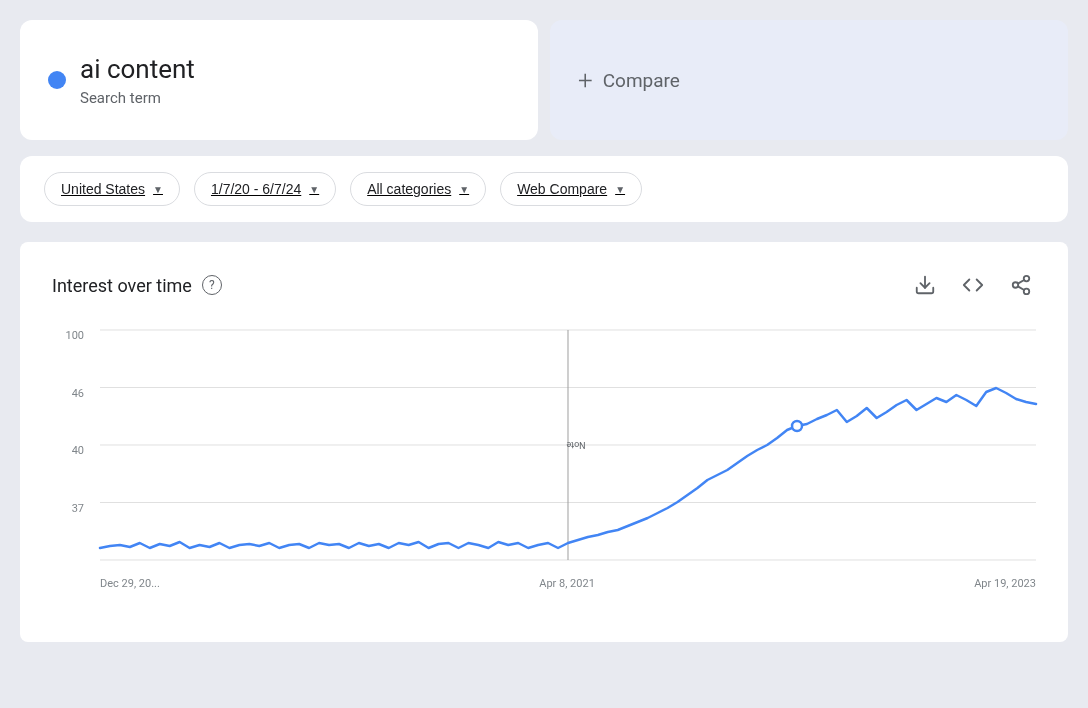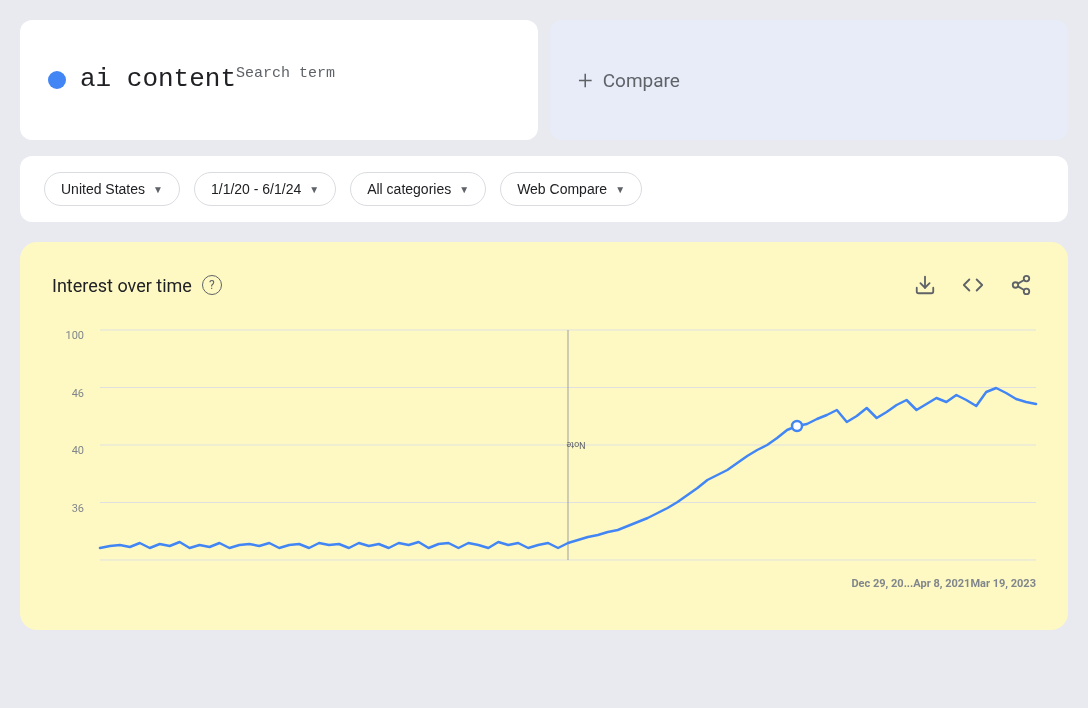--- a/index.html
+++ b/index.html
@@ -31,22 +31,21 @@
     .search-dot {
       width: 18px;
       height: 18px;
       background: #4285f4;
       border-radius: 50%;
       flex-shrink: 0;
     }
 
     .search-term-text {
       display: flex;
-      flex-direction: row;
-      font-family: Liberation Mono, monospace;
+      flex-direction: column;
     }
 
     .search-term-title {
       font-size: 26px;
       font-weight: 400;
       color: #202124;
       line-height: 1.3;
     }
 
     .search-term-sub {
@@ -81,20 +80,21 @@
     }
 
     .filters-bar {
       background: #fff;
       border-radius: 12px;
       padding: 16px 24px;
       display: flex;
       gap: 14px;
       align-items: center;
       margin-bottom: 20px;
+      text-decoration: underline;
     }
 
     .filter-btn {
       display: flex;
       align-items: center;
       gap: 8px;
       border: 1px solid #dadce0;
       border-radius: 24px;
       padding: 8px 16px;
       background: #fff;
@@ -102,23 +102,23 @@
       font-size: 14px;
       color: #202124;
     }
 
     .chevron {
       font-size: 10px;
       color: #5f6368;
     }
 
     .chart-card {
-      background: #fef9c3;
-      border-radius: 17px;
-      padding: 28px 32px 40px 32px;
+      background: #ffffff;
+      border-radius: 8px;
+      padding: 28px 32px 52px 32px;
     }
 
     .chart-header {
       display: flex;
       justify-content: space-between;
       align-items: center;
       margin-bottom: 30px;
     }
 
     .chart-title-row {
@@ -197,23 +197,22 @@
       bottom: 30px;
     }
 
     .x-axis-labels {
       position: absolute;
       left: 48px;
       right: 0;
       bottom: 0;
       height: 24px;
       display: flex;
-      justify-content: flex-end;
+      justify-content: space-between;
       align-items: flex-end;
-      font-weight: bold;
     }
 
     .x-label {
       font-size: 11px;
       color: #80868b;
     }
 
     svg.chart-svg {
       width: 100%;
       height: 100%;
@@ -256,21 +255,21 @@
     <span class="compare-label">Compare</span>
   </div>
 </div>
 
 <div class="filters-bar">
   <button class="filter-btn">
     <span>United States</span>
     <span class="chevron">▼</span>
   </button>
   <button class="filter-btn">
-    <span>1/1/20 - 6/1/24</span>
+    <span>1/7/20 - 6/7/24</span>
     <span class="chevron">▼</span>
   </button>
   <button class="filter-btn">
     <span>All categories</span>
     <span class="chevron">▼</span>
   </button>
   <button class="filter-btn">
     <span>Web Compare</span>
     <span class="chevron">▼</span>
   </button>
@@ -309,21 +308,21 @@
       </button>
     </div>
   </div>
 
   <div class="chart-area">
 
     <div class="y-axis-labels">
       <span class="y-label">100</span>
       <span class="y-label">46</span>
       <span class="y-label">40</span>
-      <span class="y-label">36</span>
+      <span class="y-label">37</span>
       <span class="y-label"></span>
     </div>
 
     <div class="chart-inner">
       <svg class="chart-svg" viewBox="0 0 940 230" preserveAspectRatio="none">
 
         <line class="grid-line" x1="0" y1="0" x2="940" y2="0"></line>
         <line class="grid-line" x1="0" y1="57.5" x2="940" y2="57.5"></line>
         <line class="grid-line" x1="0" y1="115" x2="940" y2="115"></line>
         <line class="grid-line" x1="0" y1="172.5" x2="940" y2="172.5"></line>
@@ -347,16 +346,16 @@
             850,72 860,65 870,70 880,76 890,62 900,58 910,63 920,69 930,72 940,74
           "></polyline>
 
         <circle cx="700" cy="96" r="5" fill="#fff" stroke="#4285f4" stroke-width="2.5"></circle>
       </svg>
     </div>
 
     <div class="x-axis-labels">
       <span class="x-label">Dec 29, 20...</span>
       <span class="x-label">Apr 8, 2021</span>
-      <span class="x-label">Mar 19, 2023</span>
+      <span class="x-label">Apr 19, 2023</span>
     </div>
   </div>
 </div>
 
 </body></html>

